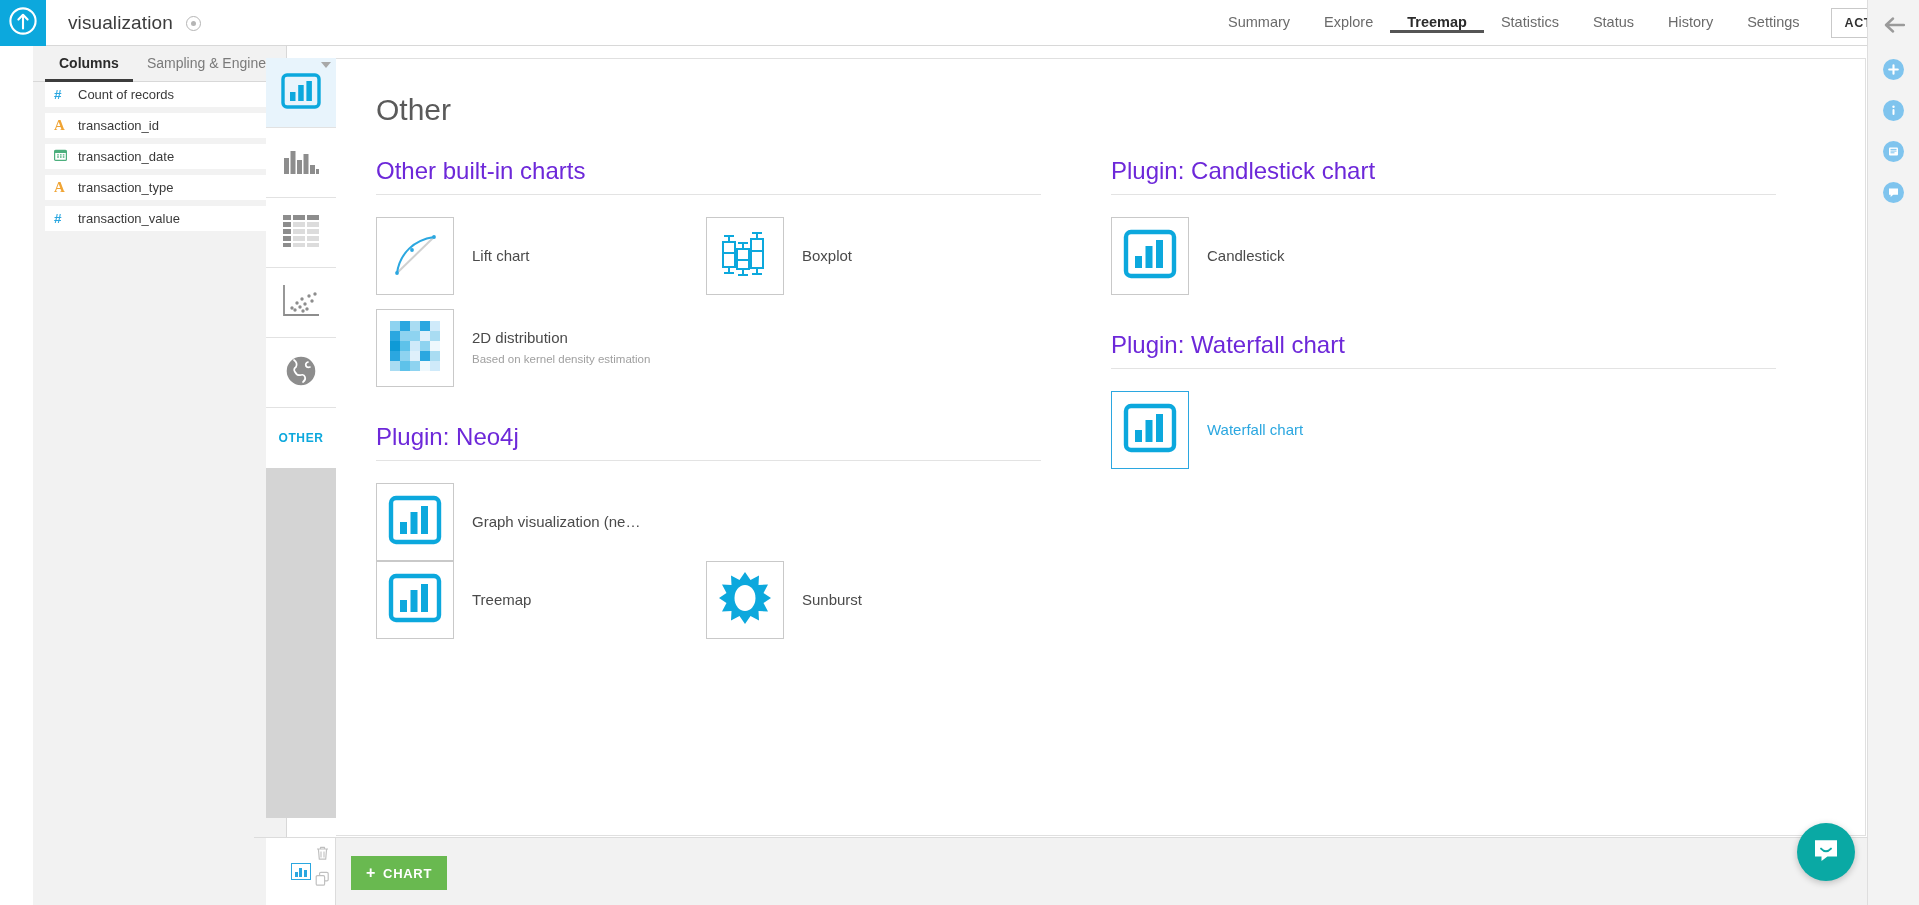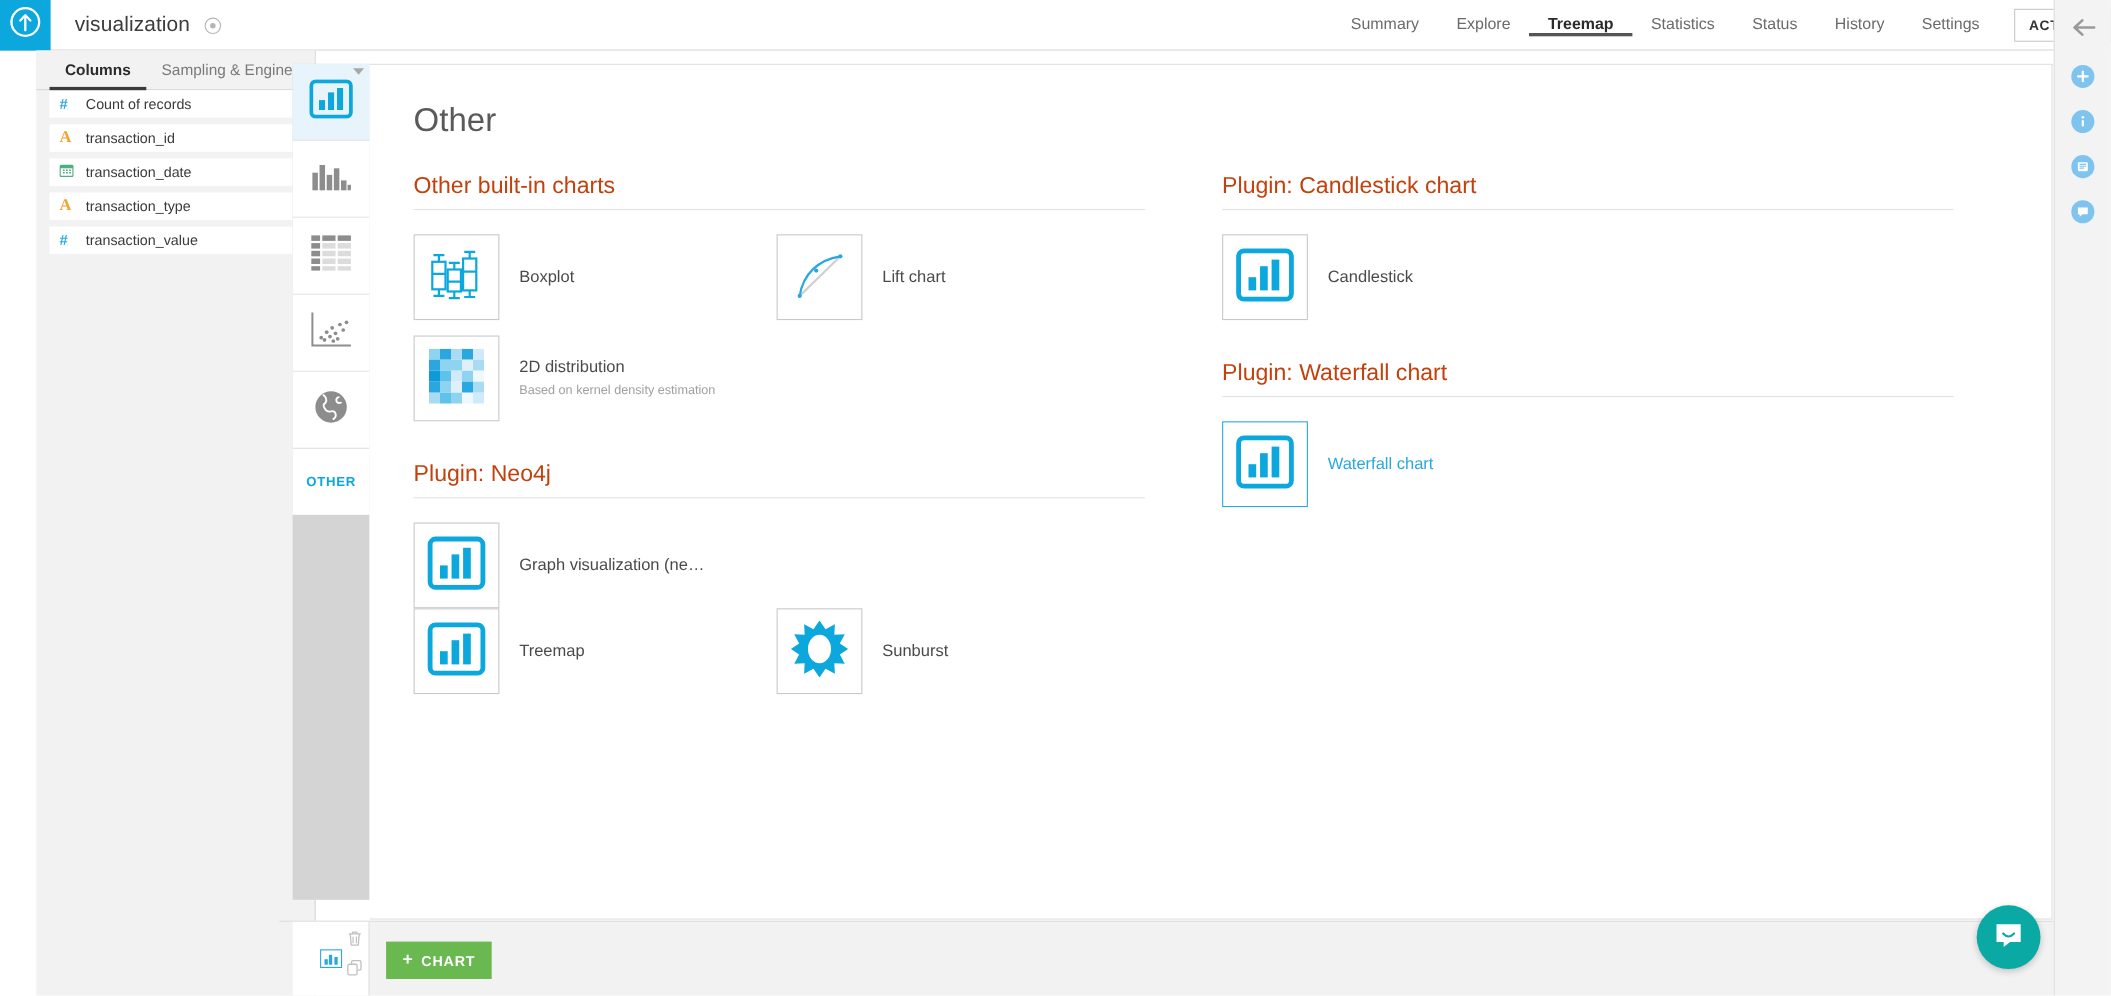--- a/index.html
+++ b/index.html
@@ -145,21 +145,21 @@
   .page-title {
     font-size: 30px; color: #5a5a5a; font-weight: 400;
     padding: 34px 0 0 40px;
   }
   .cols {
     display: flex; padding: 0 0 0 40px; margin-top: 30px;
   }
   .col-left { width: 665px; flex: none; }
   .col-right { width: 665px; flex: none; margin-left: 70px; }
   .sec-head {
-    font-size: 21px; color: #c2410c; font-weight: 400;
+    font-size: 24px; color: #6d28d9; font-weight: 400;
     padding-bottom: 9px; border-bottom: 1px solid #e3e3e3;
     margin-bottom: 22px;
   }
   .sec-head.spaced { margin-top: 36px; }
   .tilerow { display: flex; }
   .tile-slot { width: 330px; flex: none; display: flex; align-items: center; }
   .tile {
     width: 78px; height: 78px; flex: none;
     border: 1px solid #c9c9c9; background: #fff;
     display: flex; align-items: center; justify-content: center;
@@ -411,49 +411,49 @@
   <div class="cols">
 
     <div class="col-left">
 
       <div class="sec-head">Other built-in charts</div>
       <div class="tilerow">
         <div class="tile-slot">
           <div class="tile">
             <span>
               <svg width="54" height="54" viewBox="0 0 54 54">
+                <path d="M9 46 L46 10" stroke="#d0d0d0" stroke-width="2" fill="none"></path>
+                <path d="M9 46 C12 26 26 13 46 10" stroke="#2ba7e0" stroke-width="2" fill="none"></path>
+                <circle cx="9" cy="46" r="1.9" fill="#2ba7e0"></circle>
+                <circle cx="24" cy="23" r="1.9" fill="#2ba7e0"></circle>
+                <circle cx="46" cy="10" r="1.9" fill="#2ba7e0"></circle>
+              </svg>
+            </span>
+          </div>
+          <span class="tile-label">Lift chart</span>
+        </div>
+        <div class="tile-slot">
+          <div class="tile">
+            <span>
+              <svg width="54" height="54" viewBox="0 0 54 54">
                 <g stroke="#0ca8dd" stroke-width="2" fill="none">
                   <path d="M6 9 h10 M11 9 v6 M11 40 v6 M6 46 h10"></path>
                   <rect x="5" y="15" width="12" height="25"></rect>
                   <path d="M5 26 h12"></path>
                   <path d="M20 16 h10 M25 16 v6 M25 42 v6 M20 48 h10"></path>
                   <rect x="19" y="22" width="12" height="20"></rect>
                   <path d="M19 33 h12"></path>
                   <path d="M34 6 h10 M39 6 v6 M39 41 v6 M34 47 h10"></path>
                   <rect x="33" y="12" width="12" height="29"></rect>
                   <path d="M33 24 h12"></path>
                 </g>
               </svg>
             </span>
           </div>
           <span class="tile-label">Boxplot</span>
-        </div>
-        <div class="tile-slot">
-          <div class="tile">
-            <span>
-              <svg width="54" height="54" viewBox="0 0 54 54">
-                <path d="M9 46 L46 10" stroke="#d0d0d0" stroke-width="2" fill="none"></path>
-                <path d="M9 46 C12 26 26 13 46 10" stroke="#2ba7e0" stroke-width="2" fill="none"></path>
-                <circle cx="9" cy="46" r="1.9" fill="#2ba7e0"></circle>
-                <circle cx="24" cy="23" r="1.9" fill="#2ba7e0"></circle>
-                <circle cx="46" cy="10" r="1.9" fill="#2ba7e0"></circle>
-              </svg>
-            </span>
-          </div>
-          <span class="tile-label">Lift chart</span>
         </div>
       </div>
 
       <div class="rowgap"></div>
 
       <div class="tilerow">
         <div class="tile-slot">
           <div class="tile">
             <span>
               <svg width="50" height="50" viewBox="0 0 50 50">

